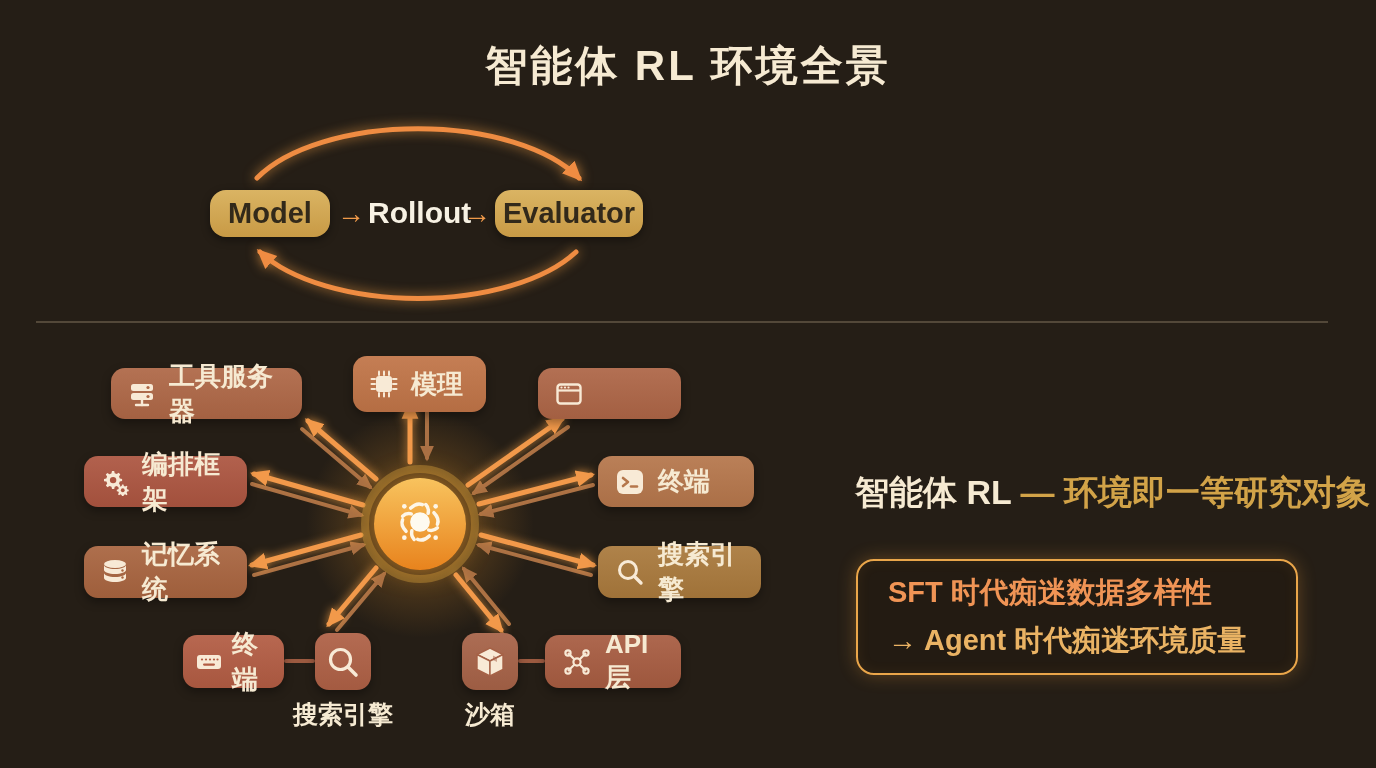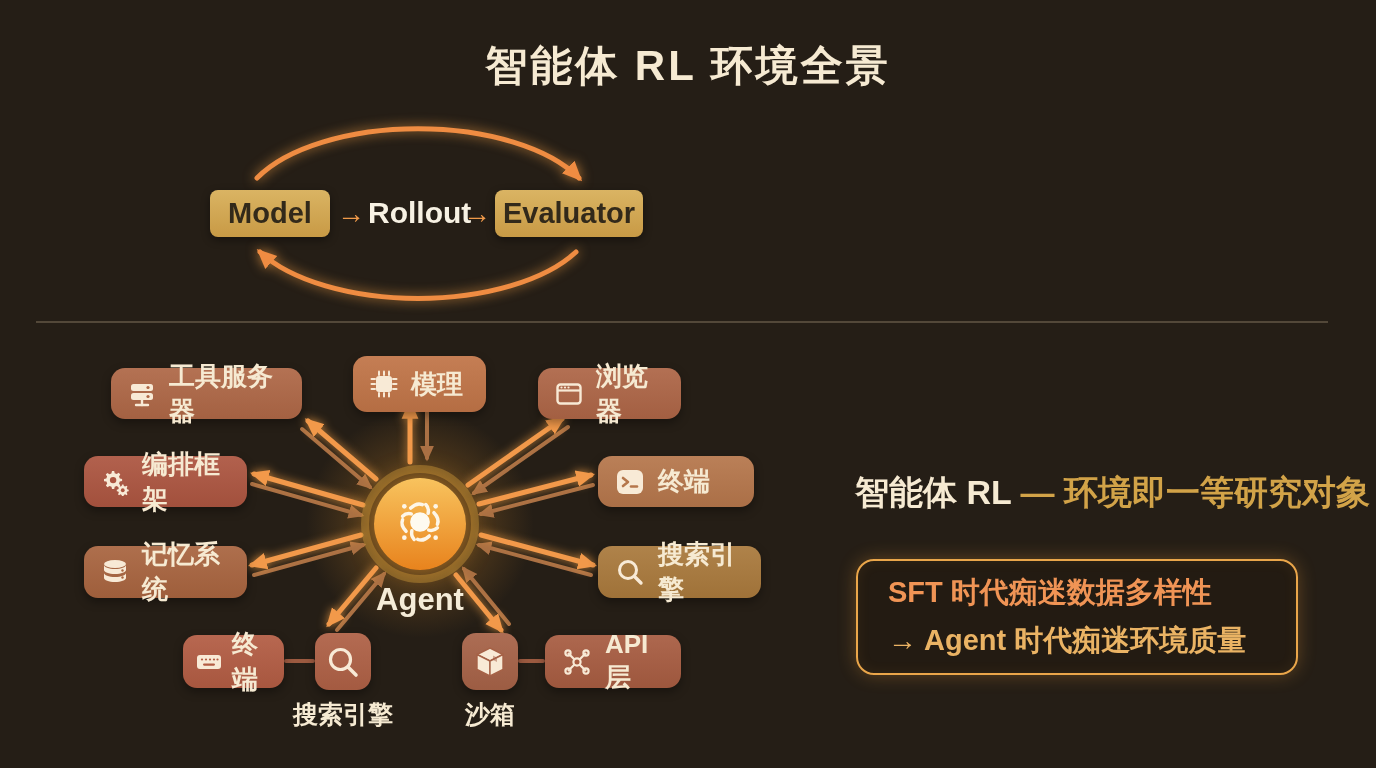--- a/index.html
+++ b/index.html
@@ -16,21 +16,21 @@
   body{background:var(--bg);}
   .stage{position:relative;width:1376px;height:768px;overflow:hidden;background:var(--bg);
     font-family:"Liberation Sans","DejaVu Sans",sans-serif;color:var(--cream);}
   .title{position:absolute;top:38px;left:0;right:0;text-align:center;font-size:42px;
     font-weight:700;letter-spacing:3px;color:var(--cream);}
   
   .loop-arcs{position:absolute;left:0;top:0;pointer-events:none;}
   .arc{fill:none;stroke:var(--accent);stroke-width:5;stroke-linecap:round;
     filter:drop-shadow(0 0 6px rgba(244,160,70,.75));}
   .pill{position:absolute;display:flex;align-items:center;justify-content:center;
-    border-radius:8px;background:linear-gradient(180deg,#dab463,#c89a45);
+    border-radius:16px;background:linear-gradient(180deg,#dab463,#c89a45);
     color:var(--box-text);font-size:29px;font-weight:700;box-shadow:0 3px 8px rgba(0,0,0,.4);}
   .pill.model{left:210px;top:190px;width:120px;height:47px;}
   .pill.evaluator{left:495px;top:190px;width:148px;height:47px;}
   .flow-arrow{position:absolute;font-size:28px;font-weight:700;color:#f09a4a;}
   .flow-arrow.a1{left:337px;top:198px;}
   .flow-arrow.a2{left:463px;top:198px;}
   .rollout{position:absolute;left:368px;top:196px;width:92px;text-align:center;
     font-size:30px;font-weight:600;color:#f7f1e3;}
   .caption{position:absolute;font-size:34px;font-weight:700;white-space:nowrap;}
   .caption .main{color:var(--cream);}
@@ -191,21 +191,20 @@
   <div class="node" data-name="node-browser">
     <span class="icon" data-name="browser-icon">
       <svg width="28" height="28" viewBox="0 0 28 28">
           <rect x="2.5" y="4.5" width="23" height="19" rx="3" fill="none" stroke="#f8ead6" stroke-width="2.4"></rect>
       <line x1="2.5" y1="10.5" x2="25.5" y2="10.5" stroke="#f8ead6" stroke-width="2.2"></line>
       <circle cx="6.5" cy="7.5" r="1.1" fill="#f8ead6"></circle>
           <circle cx="10" cy="7.5" r="1.1" fill="#f8ead6"></circle>
           <circle cx="13.5" cy="7.5" r="1.1" fill="#f8ead6"></circle>
         </svg>
     </span>
-    <span data-name="node-label">浏览器</span>
   </div>
 
   <div class="node" data-name="node-orchestration">
     <span class="icon" data-name="gears-icon">
       <svg width="28" height="28" viewBox="0 0 28 28">
           <g fill="#f8ead6">
         <path d="M11 3 l2.2 0 .5 2.3 2 .8 2-1.3 1.6 1.6-1.3 2 .8 2 2.3.5 0 2.2-2.3.5-.8 2 1.3 2-1.6 1.6-2-1.3-2 .8-.5 2.3-2.2 0-.5-2.3-2-.8-2 1.3-1.6-1.6 1.3-2-.8-2L3 13.2 3 11l2.3-.5.8-2-1.3-2L6.4 4.9l2 1.3 2-.8z"></path>
         <circle cx="12.1" cy="12.1" r="3.2" fill="#ac5540"></circle>
         <path d="M21 16.5 l1.5 0 .35 1.5 1.3.55 1.3-.85 1.05 1.05-.85 1.3.55 1.3 1.5.35 0 1.5-1.5.35-.55 1.3.85 1.3-1.05 1.05-1.3-.85-1.3.55-.35 1.5-1.5 0-.35-1.5-1.3-.55-1.3.85-1.05-1.05.85-1.3-.55-1.3-1.5-.35 0-1.5 1.5-.35.55-1.3-.85-1.3 1.05-1.05 1.3.85 1.3-.55z"></path>
         <circle cx="21.75" cy="22.25" r="1.9" fill="#ac5540"></circle>
@@ -339,21 +338,20 @@
         <g fill="#fdf6e8">
             <circle cx="-27" cy="-27" r="4"></circle>
             <circle cx="27" cy="-27" r="4"></circle>
             <circle cx="-27" cy="27" r="4"></circle>
             <circle cx="27" cy="27" r="4"></circle>
           </g>
         <circle cx="0" cy="0" r="17" fill="#fefaf0"></circle>
       </svg>
     </span>
   </div>
-  <div class="agent-label" data-name="agent-label">Agent</div>
 
   <div class="caption c2" data-name="agent-rl-caption">
     <span class="main">智能体 RL </span><span class="accent">— 环境即一等研究对象</span>
   </div>
 
   <div class="callout" data-name="sft-vs-agent-callout">
     <div class="l1" data-name="callout-line1">SFT 时代痴迷数据多样性</div>
     <div class="l2" data-name="callout-line2">→ Agent 时代痴迷环境质量</div>
   </div>
 

